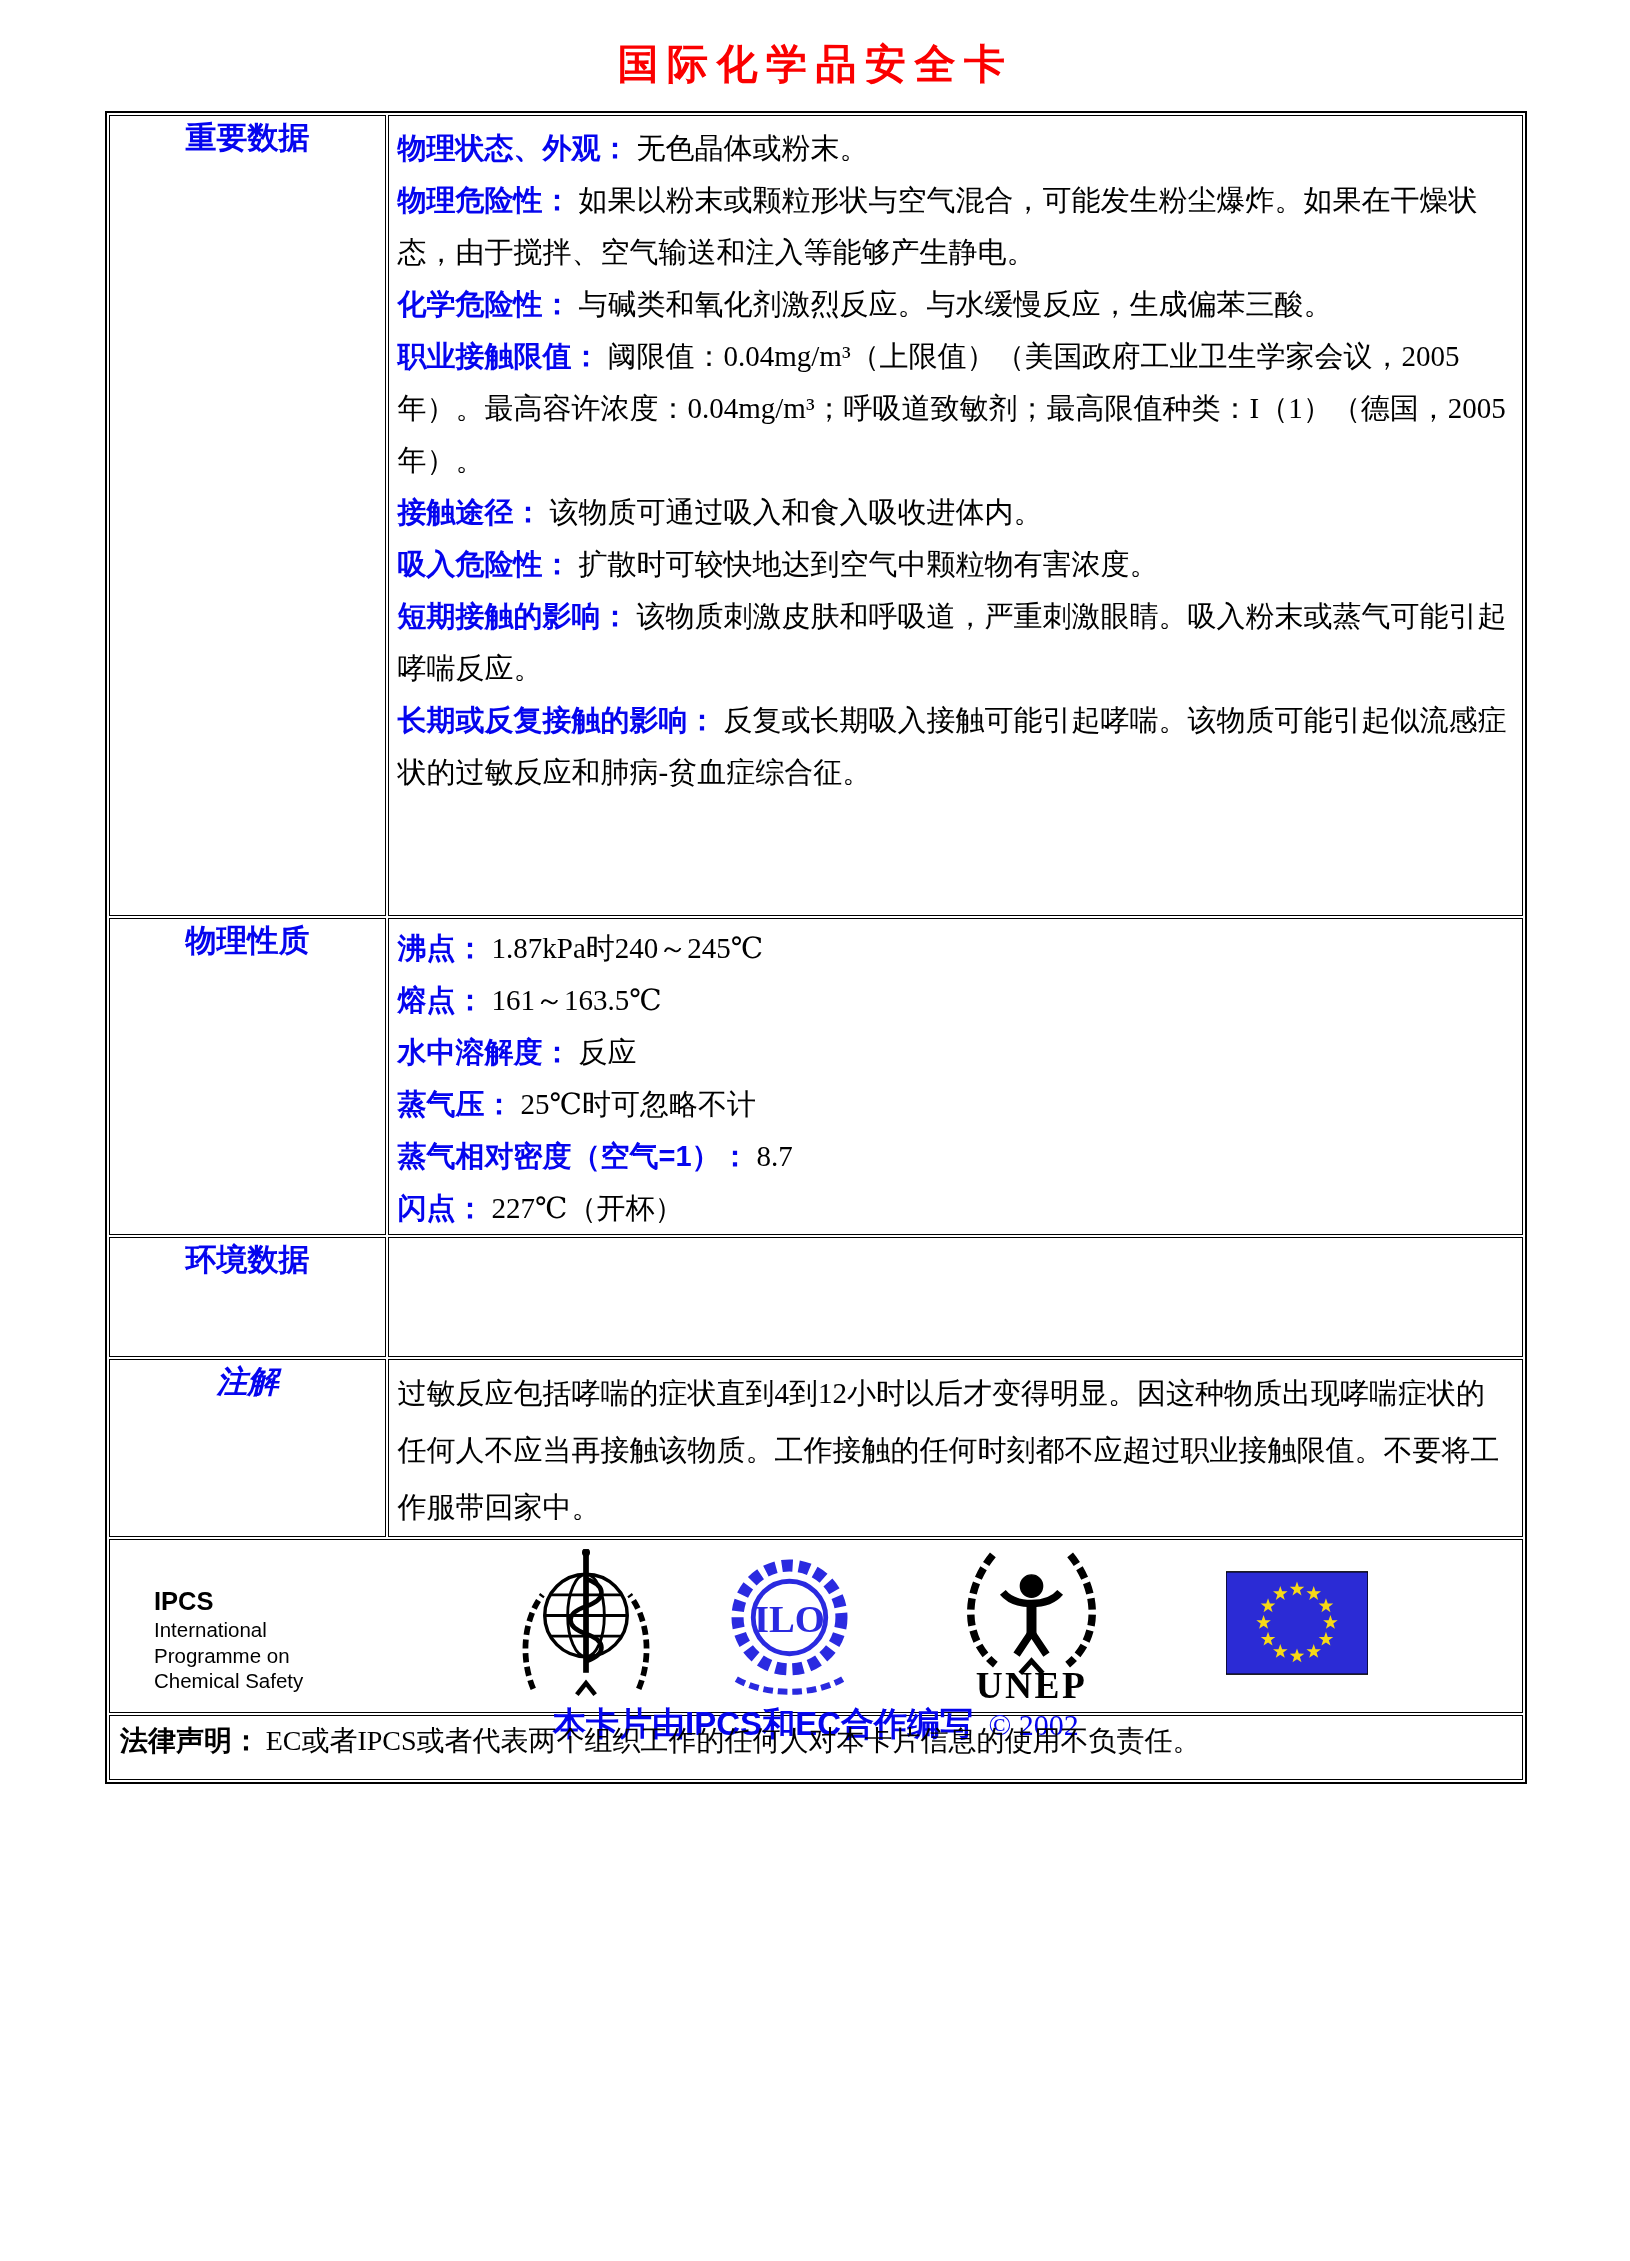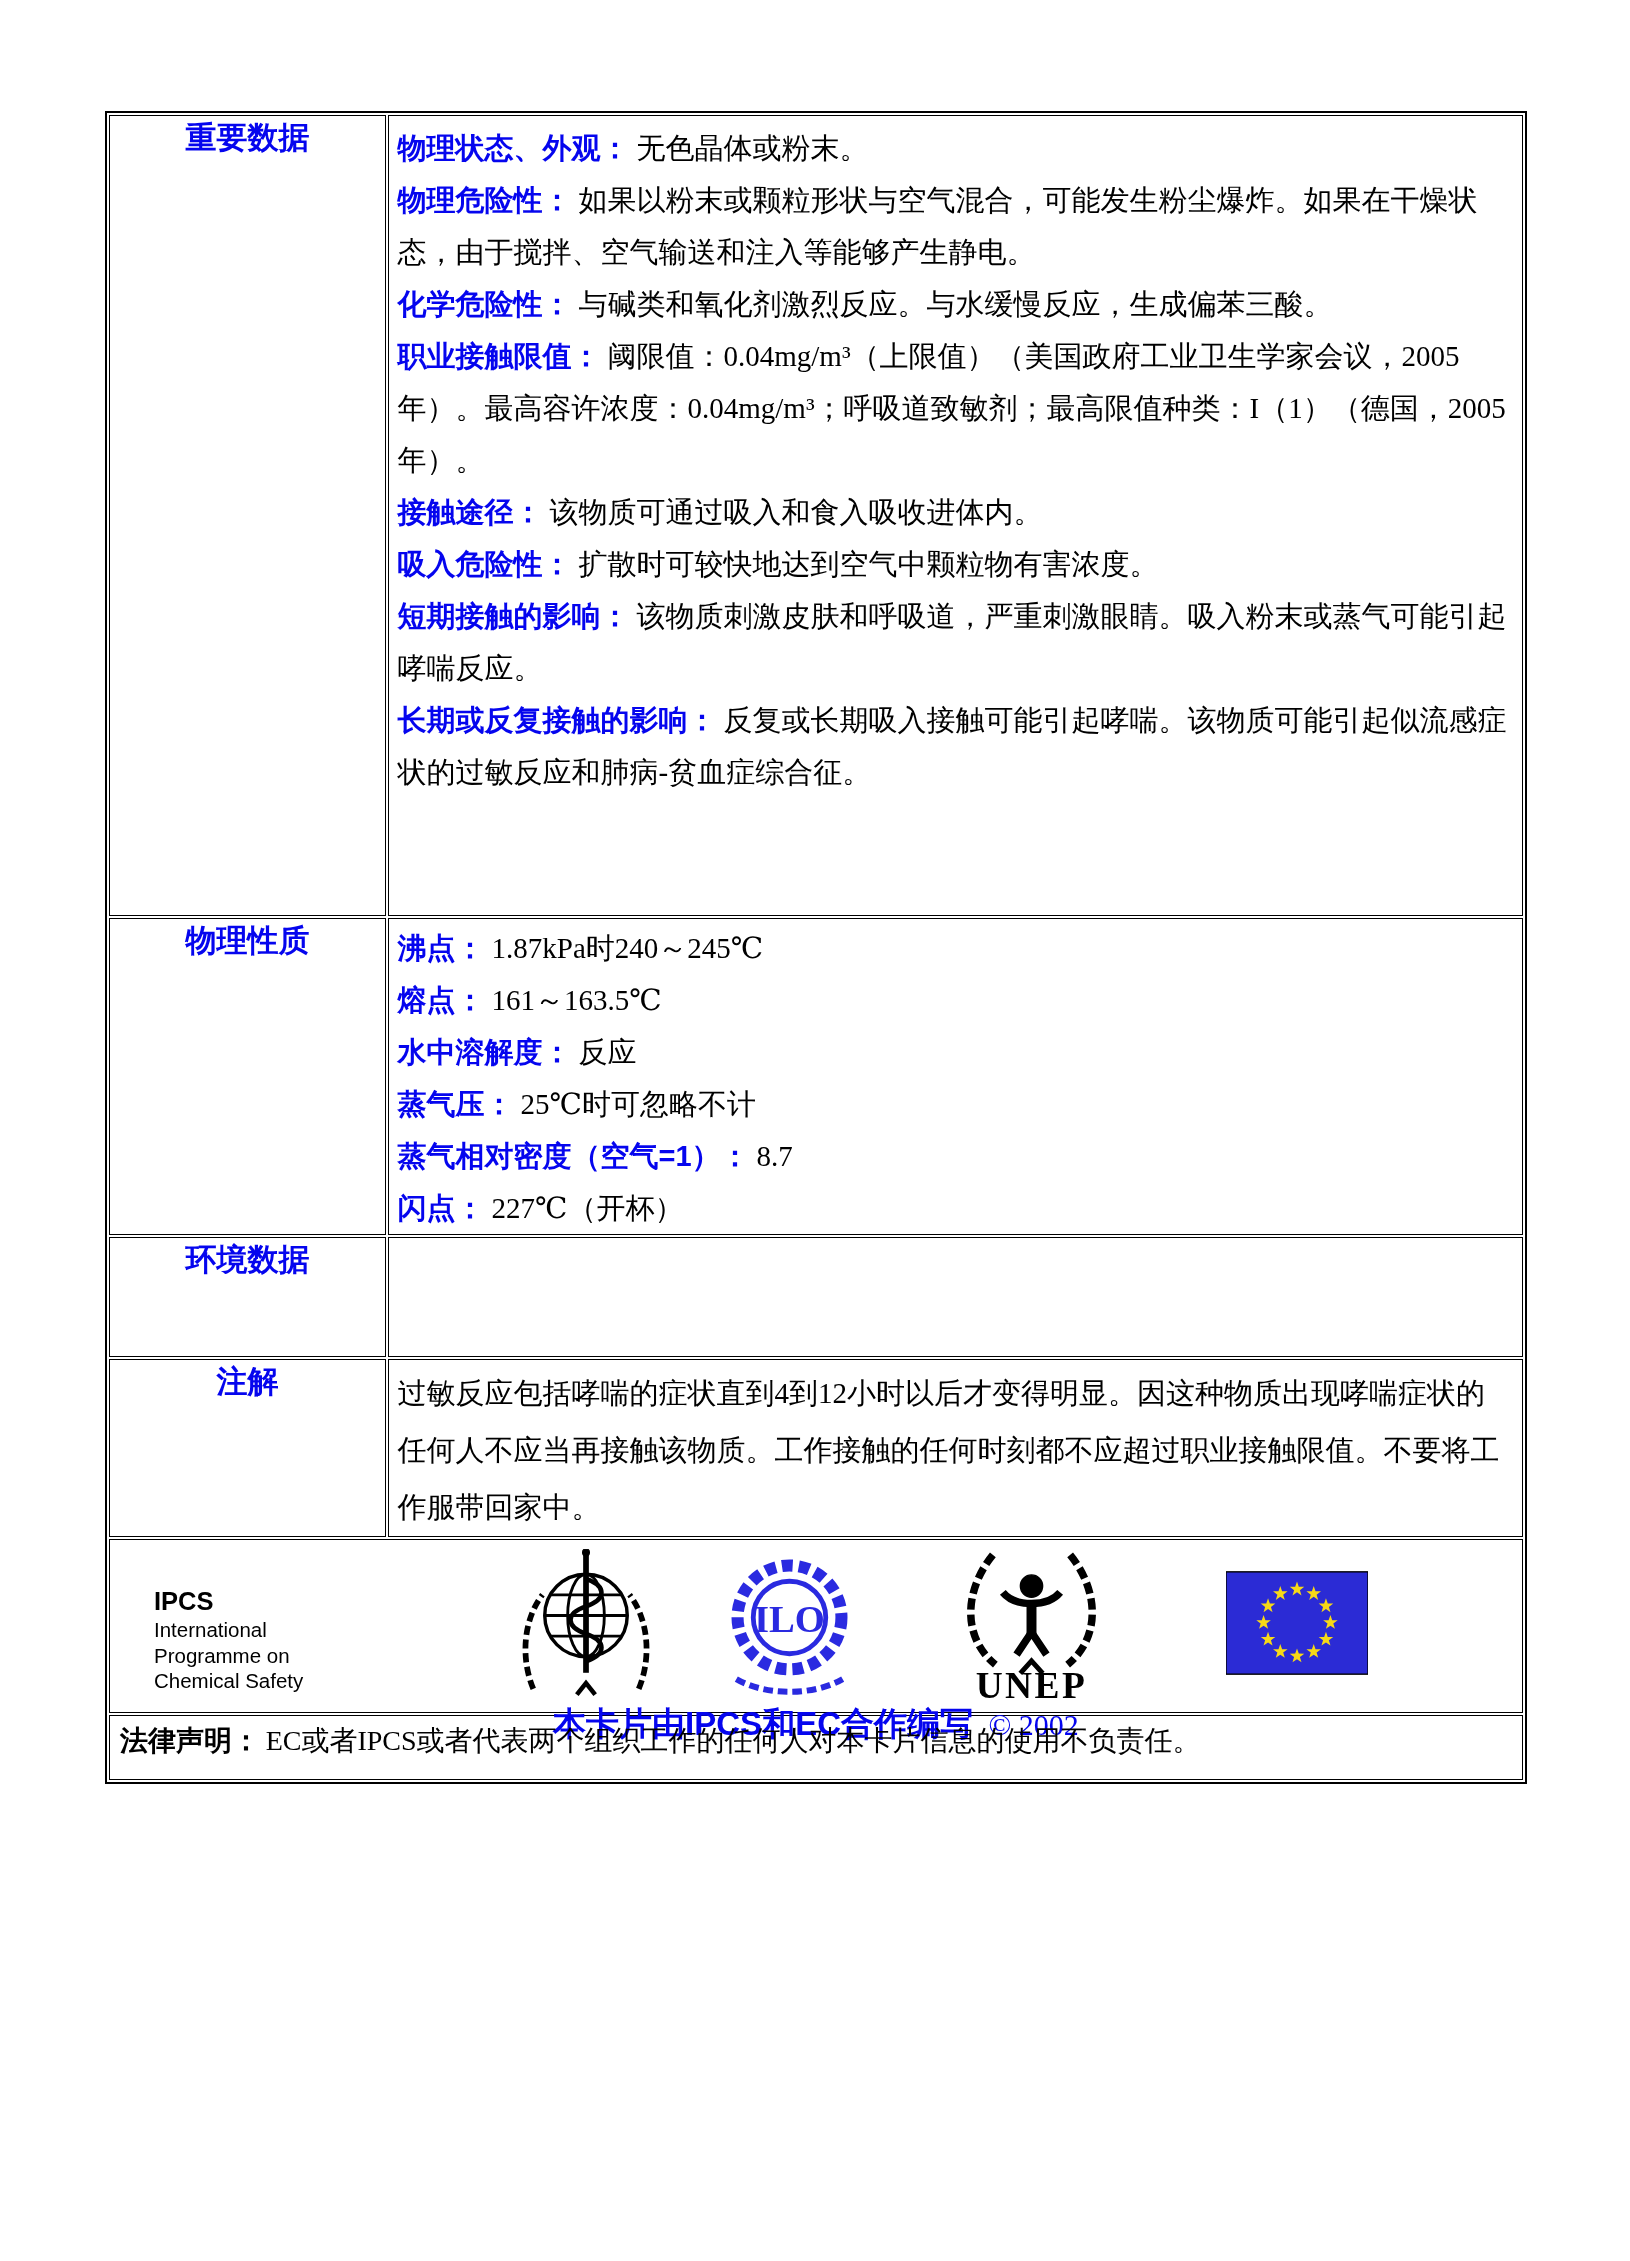--- a/index.html
+++ b/index.html
@@ -49,20 +49,21 @@
   
   td.legal-cell{vertical-align:middle;padding:5.7px 10px;font-size:28px;}
   .legal-label{font-family:"Liberation Sans","DejaVu Sans",sans-serif;font-weight:bold;
         font-size:28px;padding-right:5.7px;}
 </style>
 </head>
 <body>
 
 <div class="page">
 
+  <div class="main-title">国际化学品安全卡</div>
 
   <table class="card">
 
     <tbody>
 
     <tr>
       <td class="label-cell" style="height:801px;">重要数据</td>
       <td class="content-cell">
         <p class="entry"><span class="blab">物理状态、外观：</span><span>无色晶体或粉末。</span></p>
         <p class="entry"><span class="blab">物理危险性：</span><span>如果以粉末或颗粒形状与空气混合，可能发生粉尘爆炸。如果在干燥状态，由于搅拌、空气输送和注入等能够产生静电。</span></p>
@@ -86,21 +87,21 @@
         <p class="entry"><span class="blab">闪点：</span><span>227℃（开杯）</span></p>
       </td>
     </tr>
 
     <tr>
       <td class="label-cell" style="height:120px;">环境数据</td>
       <td class="content-cell"></td>
     </tr>
 
     <tr>
-      <td class="label-cell" style="height:177px;">注解</td>
+      <td class="label-cell" style="height:177px;font-style:italic;">注解</td>
       <td class="content-cell" style="line-height:57px;">过敏反应包括哮喘的症状直到4到12小时以后才变得明显。因这种物质出现哮喘症状的任何人不应当再接触该物质。工作接触的任何时刻都不应超过职业接触限值。不要将工作服带回家中。</td>
     </tr>
 
 
     <tr>
       <td class="logos-cell" colspan="2" style="height:171px;">
         <div class="logos-wrap">
           <div class="logos-line">
 
             <div class="ipcs-block">

